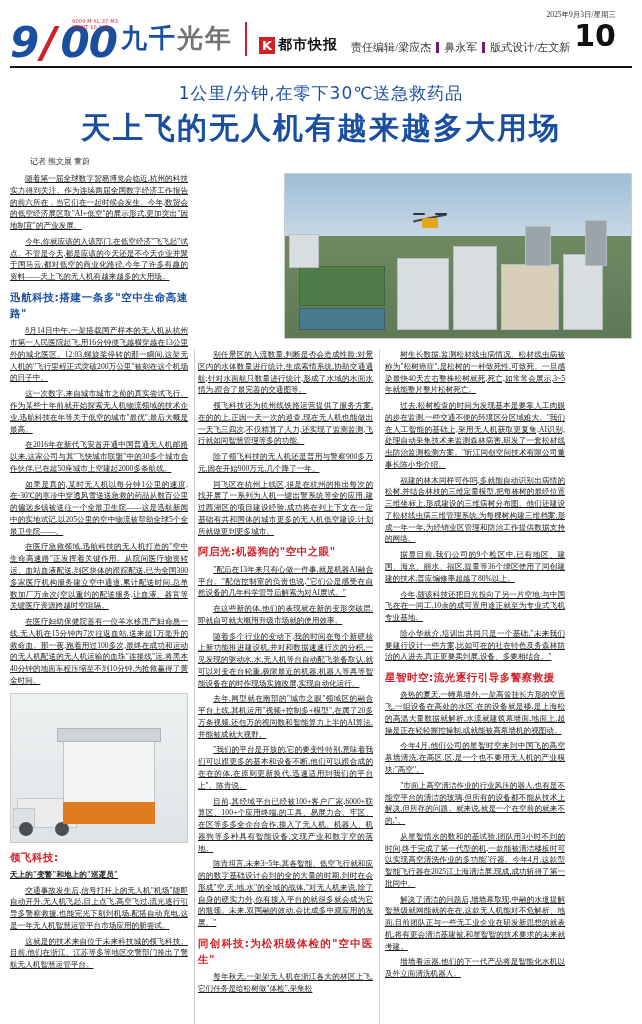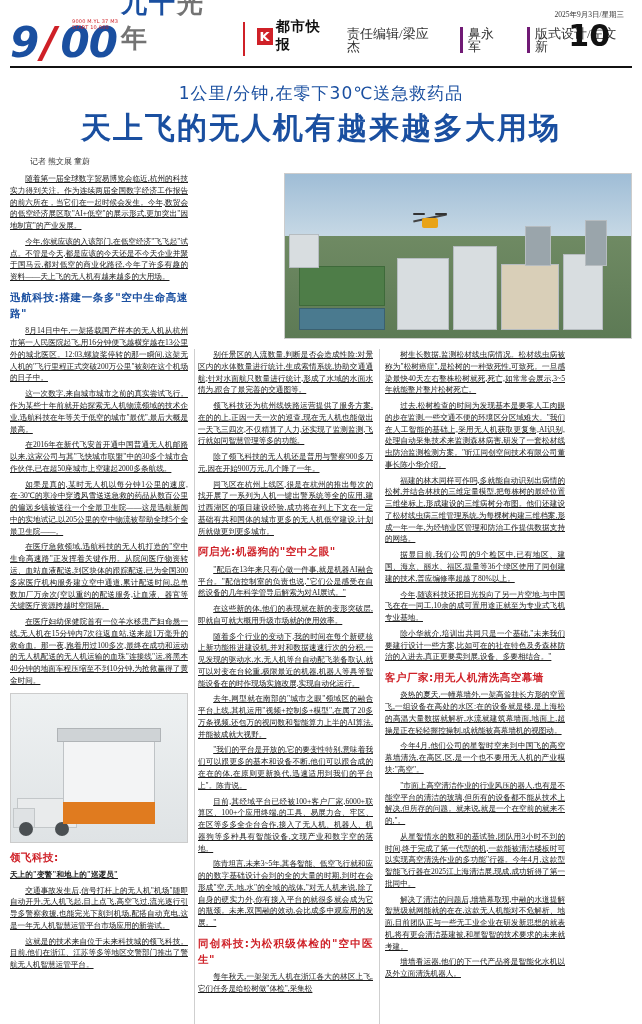--- a/index.html
+++ b/index.html
@@ -91,36 +91,36 @@
     font-weight:bold; font-size:13px;
     padding:1px 3px;
   }
   .mh-paper-name {
     font-family:"DejaVu Sans", sans-serif;
     font-weight:bold; font-size:14px;
     color:#111; letter-spacing:1px;
   }
   .mh-credits {
     display:flex; align-items:flex-end;
-    gap:16px;
+    gap:0px;
     padding-bottom:9px;
     margin-left:4px;
-    font-size:13px;
+    font-size:11px;
     color:#333;
   }
   .mh-credits span {
     border-left:3px solid #701a75;
     padding:0 5px;
     line-height:1;
   }
   .mh-credits span:first-child { border-left:none; }
   .mh-right {
     position:absolute;
-    right:8px; top:4px;
-    text-align:center;
+    right:16px; top:4px;
+    text-align:right;
   }
   .mh-date {
     font-size:7.5px;
     color:#333;
     margin-bottom:2px;
   }
   .mh-pageno {
     font-family:"DejaVu Sans", sans-serif;
     font-weight:bold;
     font-size:30px;
@@ -381,21 +381,21 @@
       <p>每年秋天,一架架无人机在浙江各大的林区上飞,它们任务是给松树做"体检",采集松</p>
     </div>
 
     <div class="col" style="left:375px; top:176px; width:180px;">
       <p>树生长数据,监测松材线虫病情况。松材线虫病被称为"松树癌症",是松树的一种致死性,可致死。一旦感染最快40天左右整株松树就死,死亡,如常常会展示,3~5年就能整片整片松树死亡。</p>
       <p>过去,松树检查的时间为发现基本是要靠人工肉眼的步在监测,一些交通不便的环境区分区域难大。"我们在人工智能的基础上,采用无人机获取更复集,AI识别,处理自动采集技术来监测森林病害,研发了一套松材线虫防治监测检测方案。"昕江同创空间技术有限公司董事长陈小华介绍。</p>
       <p>福建的林木同样可作吗,多就能自动识别出病情的松树,并结合林枝的三维定量模型,把每栋树的最经位置三维坐标上,形成建设的三维病树分布图。他们还建设了松材线虫病三维管理系统,为每棵树构建三维档案,形成一年一年,为经销业区管理和防治工作提供数据支持的网络。</p>
       <p>据显目前,我们公司的9个检区中,已有地区、建国、海京、丽水、福区,提量等36个绿区使用了同创建建的技术,普应编修率超越了80%以上。</p>
       <p>今年,随该科技还把目光投向了另一片空地:与中国飞在在一同工,10余的成可置用途正就至为专业式飞机专业基地。</p>
       <p>除小华就介,培训出共同只是一个基础,"未来我们要建行设计一些方案,比如可在的社在特色及务森林防治的入进去,真正更要卖到展,设备、多要相结合。"</p>
-      <div class="sub-h red">客户厂家:用无人机清洗高空幕墙</div>
+      <div class="sub-h red">星智时空:流光逐行引导多警察救援</div>
       <p>炎热的夏天,一幢幕墙外,一架高耸挂长方形的空置飞,一组设备在高处的水区:在的设备就是楼,是上海松的高温大量数据就解析,水流就建筑幕墙面,地面上,超操是正在轻轻握控操制,或就能被高幕墙机的视图动。</p>
       <p>今年4月,他们公司的星智时空来到中国飞的高空幕墙清洗,在高区,区,是一个也不要用无人机的产业模块:"高空"。</p>
       <p>"市面上高空清洁作业的行业风压的器人,也有是不能空平台的清洁的玻璃,但所有的设备都不能从技术上解决,但所存的问题。就来说,就是一个在空前的就来不的,"。</p>
       <p>从星智情水的数和的基试验,团队用3小时不到的时间,终于完成了第一代型的机,一款能被清洁楼板时可以实现高空清洗作业的多功能"行器。今年4月,这款型智能飞行器在2025江上海清洁展,现成,成功斩得了第一批同中。</p>
       <p>解决了清洁的问题后,墙墙幕取现,中融的水道提解智慧级就网能就的在在,这款无人机能对不危解析、地面,目前团队正与一些无工业企业在研发新思想的就表机,将有更会清洁基建被,和星智智的技术要求的未来就考建。</p>
       <p>墙墙看运器,他们的下一代产品将是智能化水机以及外立面清洗机器人。</p>
     </div>
 
     <div class="divider-v" style="left:184px; top:176px; height:680px;"></div>
     <div class="divider-v" style="left:369px; top:176px; height:680px;"></div>

